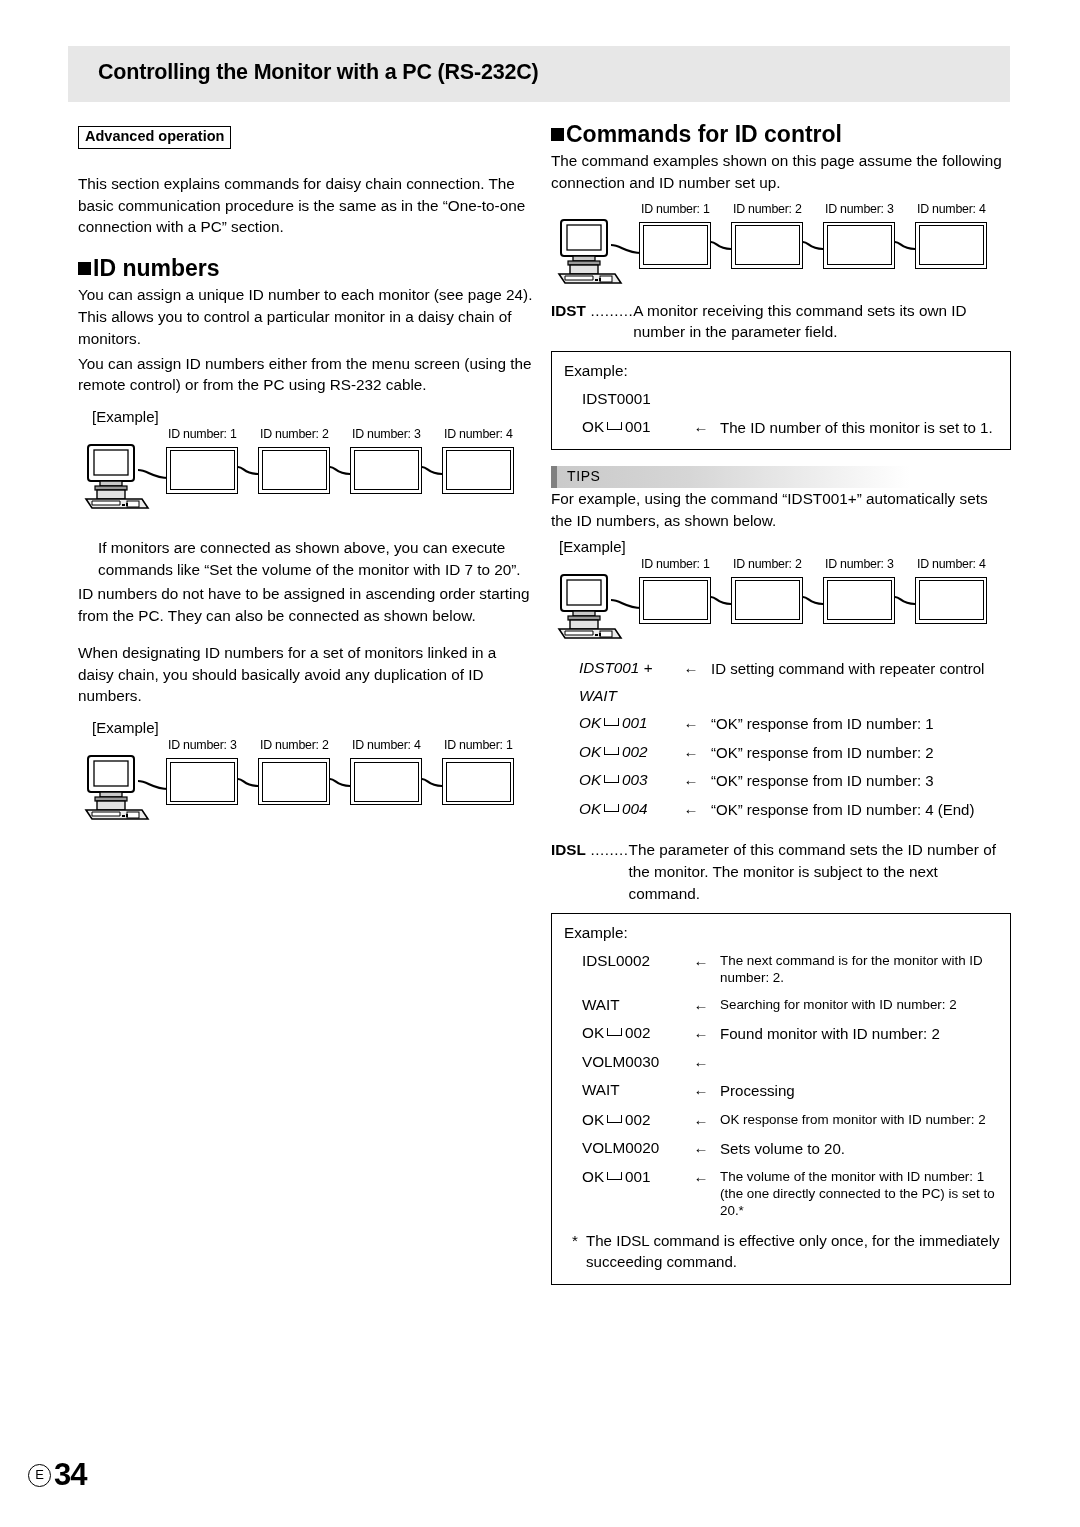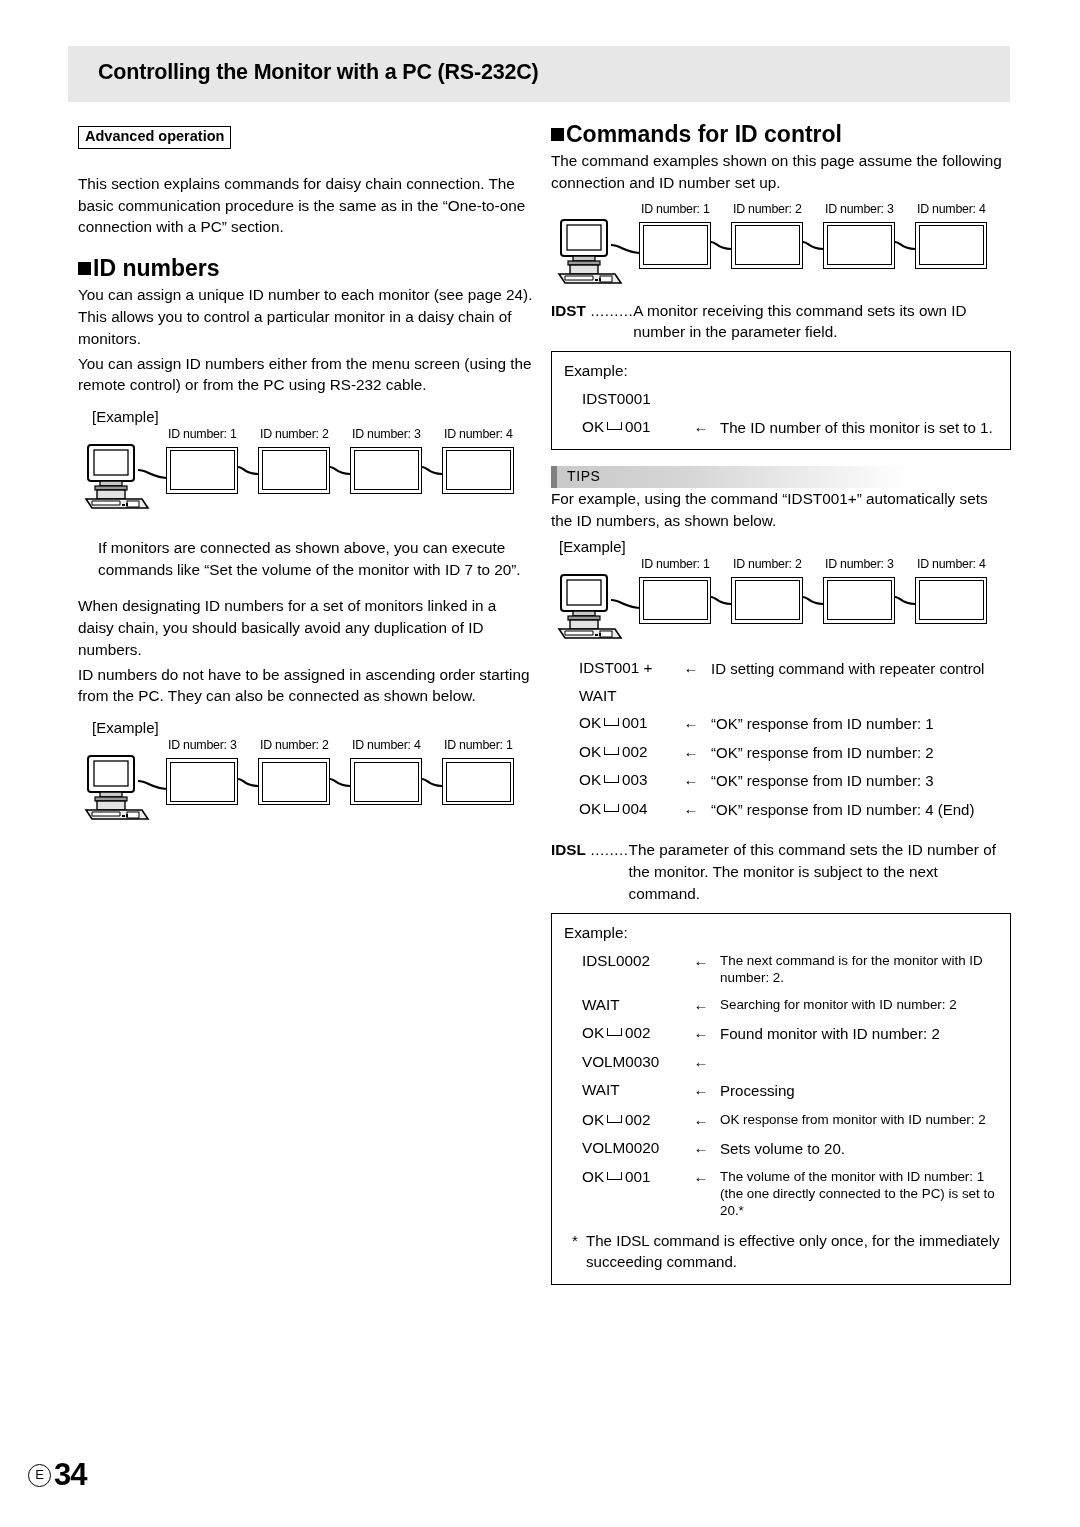--- a/index.html
+++ b/index.html
@@ -260,20 +260,21 @@
     display: flex;
     align-items: flex-start;
     margin-top: 9px;
   }
   .resp-row .code {
     flex: 0 0 120px;
     padding-left: 28px;
     font-size: 15.3px;
     white-space: nowrap;
     box-sizing: border-box;
+    font-style: italic;
   }
   .resp-row .arrow {
     flex: 0 0 40px;
     text-align: center;
     font-size: 15px;
   }
   .resp-row .note {
     flex: 1 1 auto;
     font-size: 15px;
     line-height: 1.3;
@@ -373,22 +374,22 @@
           </svg>
         </div>
       <div class="mon">
           <i></i>
         </div>
     </div>
   </div>
 
   <div class="indent-note">If monitors are connected as shown above, you can execute commands like “Set the volume of the monitor with ID 7 to 20”.</div>
 
+  <p class="body gap-sm">ID numbers do not have to be assigned in ascending order starting from the PC. They can also be connected as shown below.</p>
   <p class="body gap">When designating ID numbers for a set of monitors linked in a daisy chain, you should basically avoid any duplication of ID numbers.</p>
-  <p class="body gap-sm">ID numbers do not have to be assigned in ascending order starting from the PC. They can also be connected as shown below.</p>
 
   <div class="example-label">[Example]</div>
 
   
   <div class="chain">
     <div class="id-labels">
       <span>ID number: 3</span>
       <span>ID number: 2</span>
       <span>ID number: 4</span>
       <span>ID number: 1</span>

